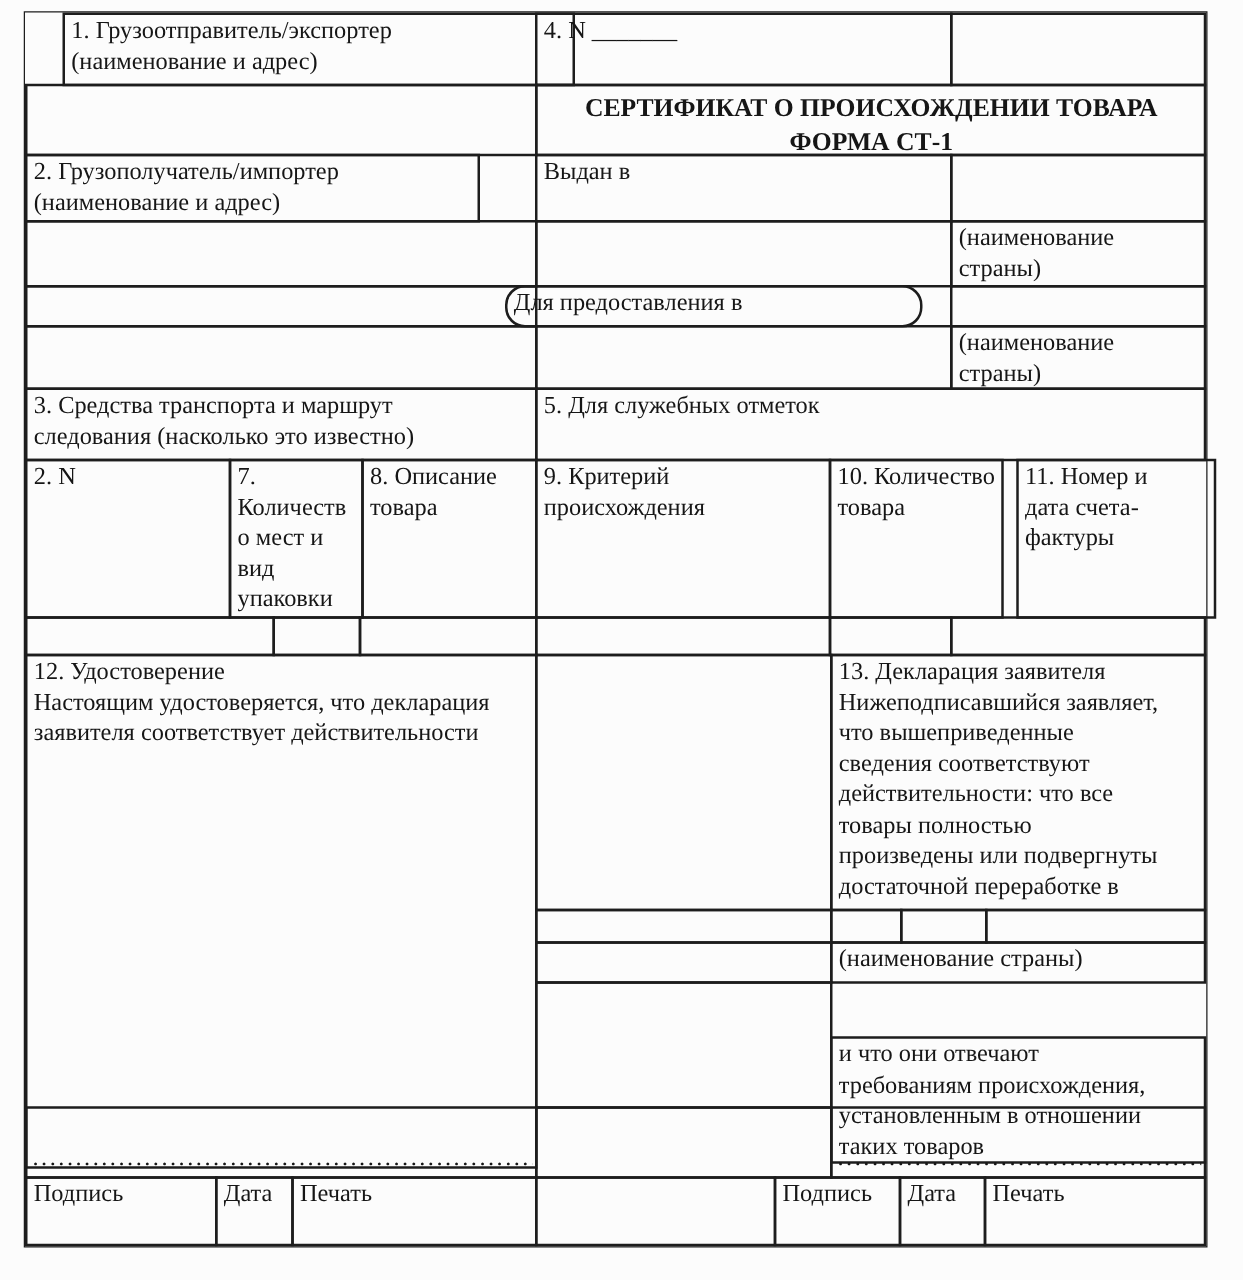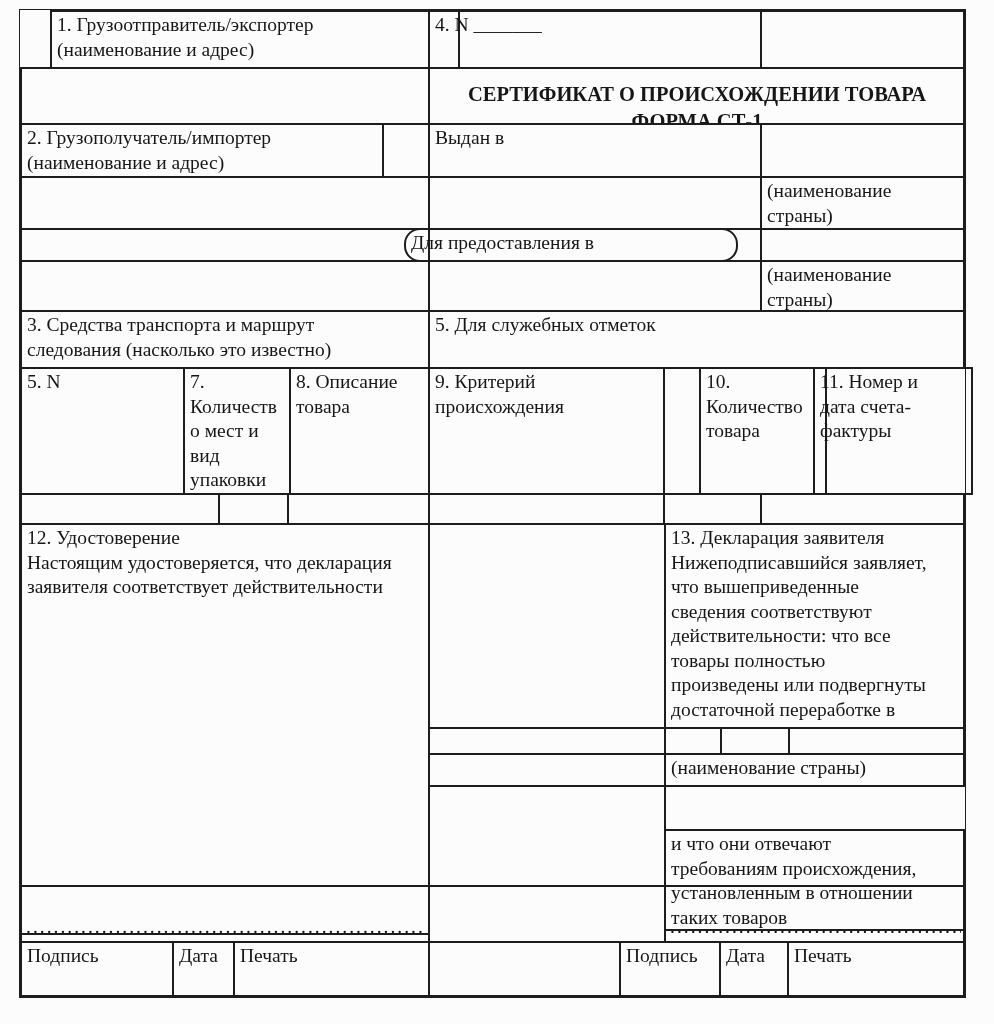--- a/index.html
+++ b/index.html
@@ -18,21 +18,21 @@
     font-size:19.5px;line-height:24.5px;
     white-space:pre-line;overflow:hidden;
     background:transparent;
   }
   .frame{
     position:absolute;box-sizing:border-box;
     border:1px solid #1d1d1d;pointer-events:none;
   }
   .title-cell{
     text-align:center;font-weight:bold;
-    font-size:20.5px;line-height:27px;padding-top:12px;
+    font-size:20.5px;line-height:27px;padding-top:5px;
     white-space:pre-line;
   }
   .dotted-cell{padding:2px 2px 0 4px;}
   .dot-line{
     white-space:nowrap;overflow:hidden;
     letter-spacing:2px;line-height:25px;height:25px;
     font-size:19.5px;
   }
 </style>
 </head>
@@ -65,31 +65,31 @@
 
   <div class="cell" style="left:20px;top:260px;width:410px;height:52px;"></div>
   <div class="cell" style="left:428px;top:260px;width:334px;height:52px;"></div>
   <div class="cell" style="left:760px;top:260px;width:205px;height:52px;">(наименование
 страны)</div>
 
   <div class="cell" style="left:20px;top:310px;width:410px;height:59px;">3. Средства транспорта и маршрут
 следования (насколько это известно)</div>
   <div class="cell" style="left:428px;top:310px;width:537px;height:59px;">5. Для служебных отметок</div>
 
-  <div class="cell" style="left:20px;top:367px;width:165px;height:128px;">5. N</div>
+  <div class="cell" style="left:20px;top:367px;width:165px;height:128px;">2. N</div>
   <div class="cell" style="left:183px;top:367px;width:108px;height:128px;padding-right:1px;">7.
 Количеств
 о мест и
 вид
 упаковки</div>
   <div class="cell" style="left:289px;top:367px;width:141px;height:128px;">8. Описание
 товара</div>
   <div class="cell" style="left:428px;top:367px;width:237px;height:128px;">9. Критерий
 происхождения</div>
-  <div class="cell" style="left:663px;top:367px;width:128px;height:128px;padding-right:1px;margin-left:36px;">10. Количество
+  <div class="cell" style="left:663px;top:367px;width:140px;height:128px;padding-right:1px;">10. Количество
 товара</div>
   <div class="cell" style="left:813px;top:367px;width:160px;height:128px;">11. Номер и
 дата счета-
 фактуры</div>
 
   <div class="cell" style="left:20px;top:493px;width:200px;height:32px;"></div>
   <div class="cell" style="left:218px;top:493px;width:71px;height:32px;"></div>
   <div class="cell" style="left:287px;top:493px;width:143px;height:32px;"></div>
   <div class="cell" style="left:428px;top:493px;width:237px;height:32px;"></div>
   <div class="cell" style="left:663px;top:493px;width:99px;height:32px;"></div>

